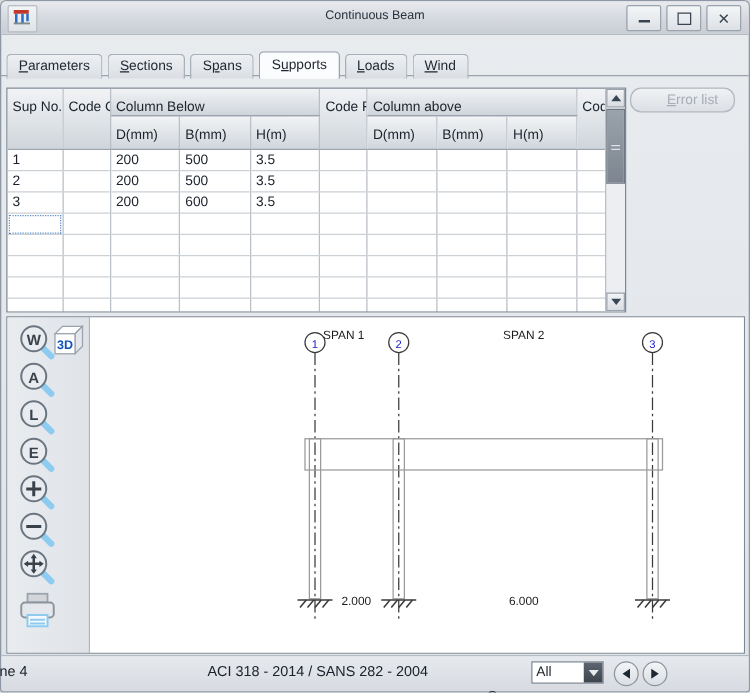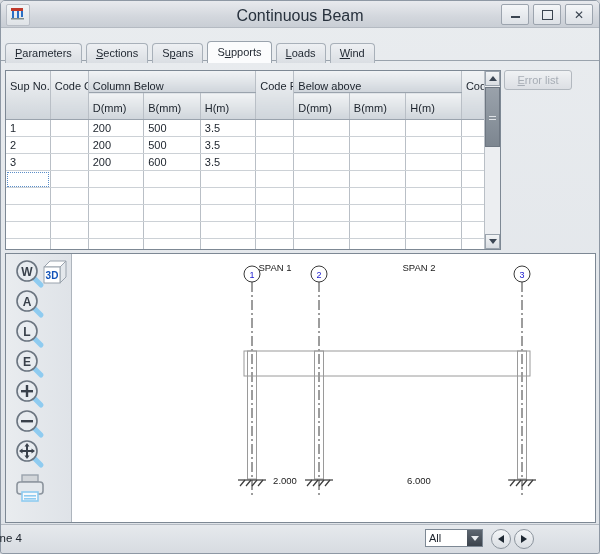--- a/index.html
+++ b/index.html
@@ -25,21 +25,21 @@
     border-radius:4px 4px 0 0;
   }
   .app-icon{
     position:absolute;left:5px;top:3px;width:22px;height:20px;
     border:1px solid #b9bec6;border-radius:2px;
     background:linear-gradient(#f2f4f6,#dfe3e7);
   }
   .app-icon svg{display:block;margin:2px auto;}
   .title-text{
     position:absolute;left:0;right:0;top:6px;text-align:center;
-    font-size:16px;color:#27313d;
+    font-size:10px;color:#27313d;
   }
   .wbtns{position:absolute;right:6px;top:3px;display:flex;gap:4px;}
   .wbtn{
     width:26px;height:19px;
     border:1px solid #9ca4ae;border-radius:2px;
     background:linear-gradient(#f4f6f8,#dde1e6);
     display:flex;align-items:center;justify-content:center;
     font-size:11px;color:#3a4450;line-height:1;
   }
   .wbtn .gl-min{display:block;width:9px;height:2px;background:#3a4450;margin-top:5px;}
@@ -113,22 +113,22 @@
     border:1px solid #6e7782;box-sizing:border-box;
   }
   .vs-thumb i{display:block;width:7px;height:1px;background:#dfe3e7;margin:0 auto;}
   .vs-thumb .grip{padding-top:28px;}
 
   
   .errpanel{position:absolute;left:503px;top:69px;width:92px;height:180px;}
   .errbtn{
     width:66px;height:18px;line-height:18px;text-align:center;
     background:linear-gradient(#f0f2f4,#dcdfe4);
-    border:1px solid #b2b8bf;border-radius:3px;
-    color:#a7adb5;font-size:11px;
+    border:1px solid #b2b8bf;border-radius:9px;
+    color:#a7adb5;font-size:11px;padding-left:16px;
   }
   .errbtn u{text-decoration:underline;}
 
   
   .viewer{
     position:absolute;left:4px;top:252px;width:591px;height:270px;
     border:1px solid #7d8894;box-sizing:border-box;background:#fff;
   }
   .ltoolbar{
     position:absolute;left:0;top:0;width:66px;height:100%;
@@ -230,21 +230,21 @@
           <col style="width:55px">
           <col style="width:54px">
         <col style="width:37px">
       </colgroup>
       <thead>
         <tr>
           <th class="h2" rowspan="2">Sup No.</th>
           <th class="h2" rowspan="2">Code C,F</th>
           <th colspan="3">Column Below</th>
           <th class="h2" rowspan="2">Code F,P</th>
-          <th colspan="3">Below above</th>
+          <th colspan="3">Column above</th>
           <th class="h2" rowspan="2">Code F,P</th>
         </tr>
         <tr class="sub">
           <th>D(mm)</th>
           <th>B(mm)</th>
           <th>H(m)</th>
           <th>D(mm)</th>
           <th>B(mm)</th>
           <th>H(m)</th>
         </tr>
@@ -525,20 +525,21 @@
         </g>
 
         <text x="213" y="230" font-family="Liberation Sans, sans-serif" font-size="9.5" fill="#1b1b1b" text-anchor="middle">2.000</text>
         <text x="347" y="230" font-family="Liberation Sans, sans-serif" font-size="9.5" fill="#1b1b1b" text-anchor="middle">6.000</text>
       </svg>
     </div>
   </div>
 
   <div class="statusbar">
     <div class="st-line">ine 4</div>
+    <div class="st-code">ACI 318 - 2014    / SANS 282 - 2004</div>
     <div class="st-span-label">Span :</div>
     <div class="st-select">
       <span>All</span>
       <span class="dd">
           <i></i>
         </span>
     </div>
     <div class="navbtns">
       <div class="navbtn">
           <i class="tri-l"></i>

